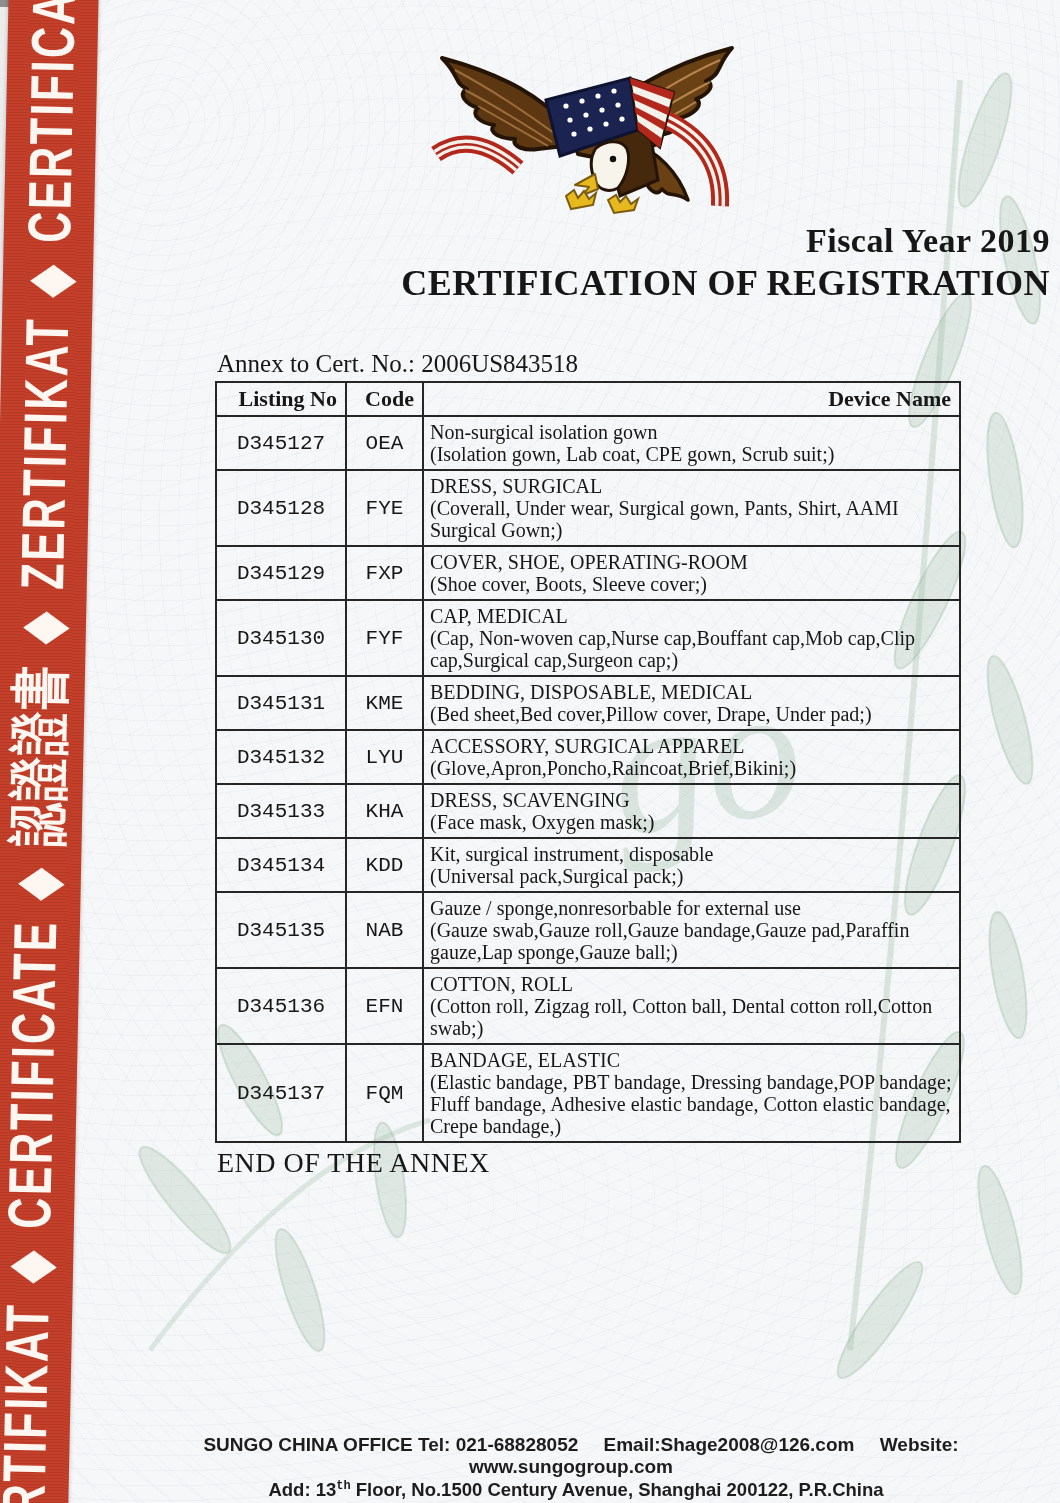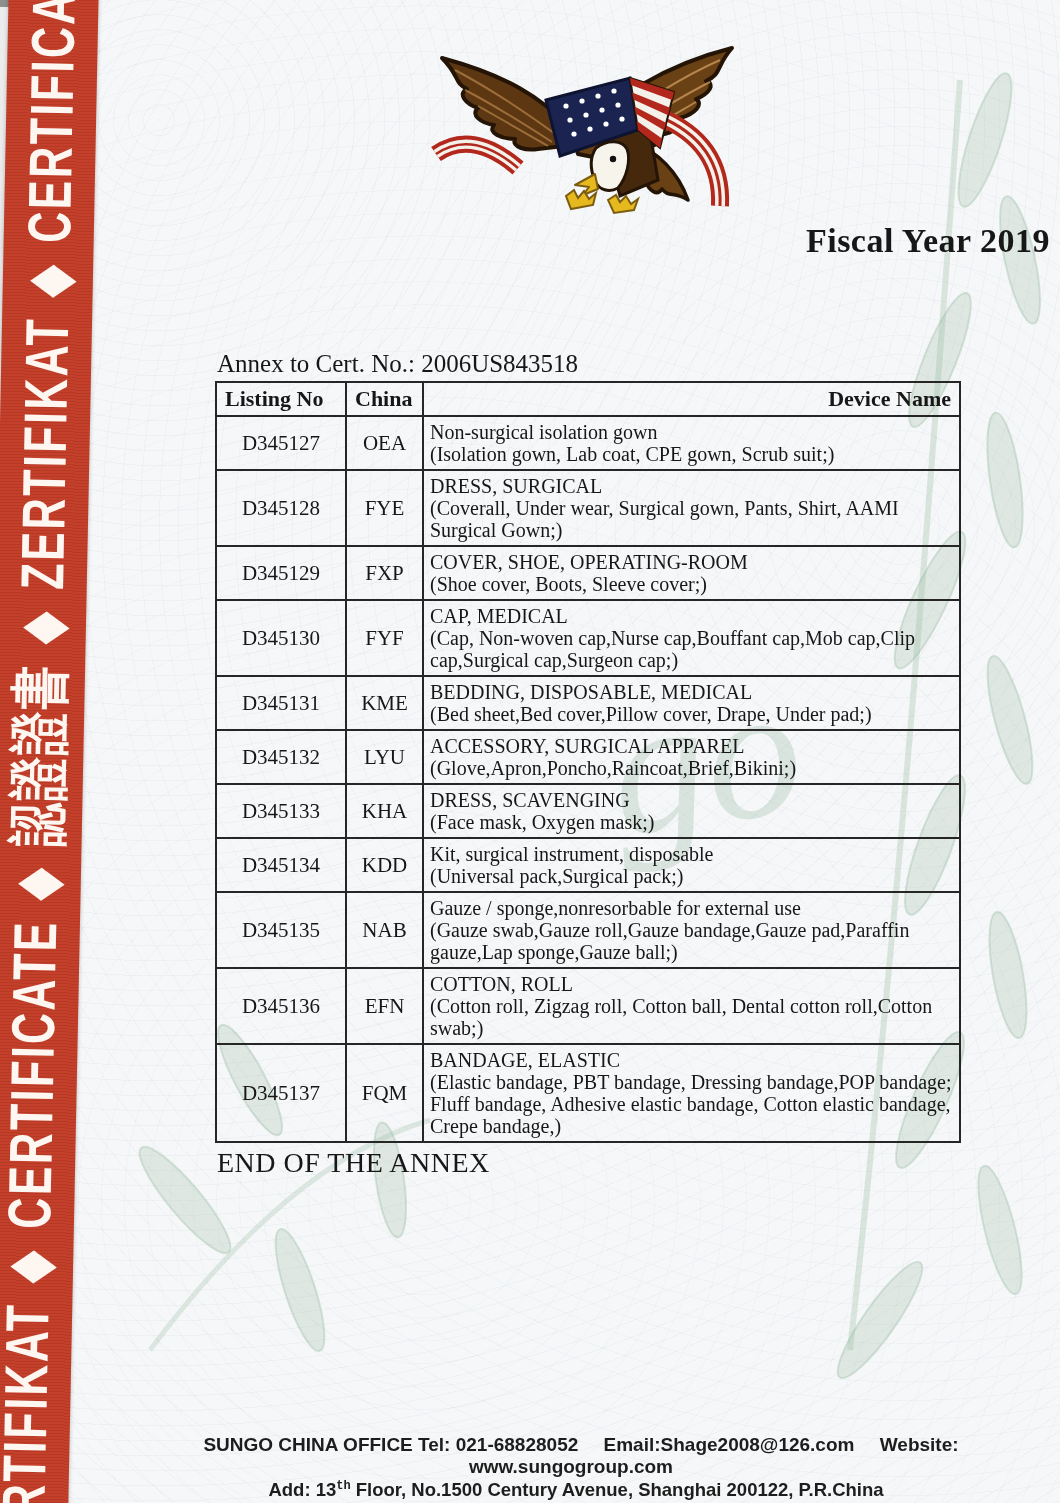--- a/index.html
+++ b/index.html
@@ -52,22 +52,22 @@
   .fiscal{font-size:34px; font-weight:bold; letter-spacing:0.5px;}
   .title{font-size:36px; font-weight:bold; letter-spacing:0.5px; margin-top:2px;}
 
   .doc{position:absolute; left:215px; top:350px; width:836px;}
   .annex{font-size:25px; margin:0 0 3px 2px;}
   table.devices{border-collapse:collapse; width:744px; table-layout:fixed;}
   table.devices td, table.devices th{
     border:2px solid #262626; vertical-align:middle; overflow:hidden;
   }
   th.h{font-size:22px; font-weight:bold; text-align:right; padding:2px 8px; height:28px;}
-  th.h.center{text-align:left;}
-  td.c1, td.c2{text-align:center; font-size:21px; padding:2px 2px;}
+  th.h.center{text-align:right;}
+  td.c1, td.c2{text-align:center; font-size:21px; padding:2px 2px;font-family:Liberation Mono, monospace;}
   td.c3{padding:4px 6px;margin-top:8px;}
   .dn,.dd{font-size:20px; line-height:22px;}
   .endnote{font-size:28px; letter-spacing:0.5px; margin:4px 0 0 2px;}
 
   .footer{
     position:absolute; left:96px; width:960px; top:1434px; text-align:center;
     font-family:"Liberation Sans","DejaVu Sans",sans-serif;
     font-weight:600; font-size:19px; color:#1d1d1d;
   }
   .footer .seg{padding:0 10px;text-align:center;}
@@ -155,35 +155,36 @@
     <circle cx="193" cy="121" r="3.2" fill="#111111"></circle>
 
     <path d="M175,136 L155,147 L169,149 L163,157 L178,151 Z" fill="#e6b91f" stroke="#7c5c10" stroke-width="2" stroke-linejoin="round"></path>
 
     <path d="M146,158 l8,-6 4,8 6,-7 5,8 7,-6 -3,12 -22,4 Z" fill="#e6b91f" stroke="#7c5c10" stroke-width="2"></path>
     <path d="M188,162 l8,-5 4,7 6,-6 5,8 7,-5 -4,11 -20,3 Z" fill="#e6b91f" stroke="#7c5c10" stroke-width="2"></path>
   </svg>
 
   <div class="headings">
     <div class="fiscal">Fiscal Year 2019</div>
+    <div class="title">CERTIFICATION OF REGISTRATION</div>
   </div>
 
   <div class="doc">
     <div class="annex">Annex to Cert. No.: 2006US843518</div>
 
     <table class="devices">
       <colgroup>
           <col style="width:130px">
           <col style="width:77px">
           <col style="width:537px">
         </colgroup>
       <thead>
         <tr>
           <th class="h center">Listing No</th>
-          <th class="h center">China</th>
+          <th class="h center">Code</th>
           <th class="h">Device Name</th>
         </tr>
       </thead>
       <tbody>
         <tr>
           <td class="c1">D345127</td>
           <td class="c2">OEA</td>
           <td class="c3">
             <div class="dn">Non-surgical isolation gown</div>
             <div class="dd">(Isolation gown, Lab coat, CPE gown, Scrub suit;)</div>

